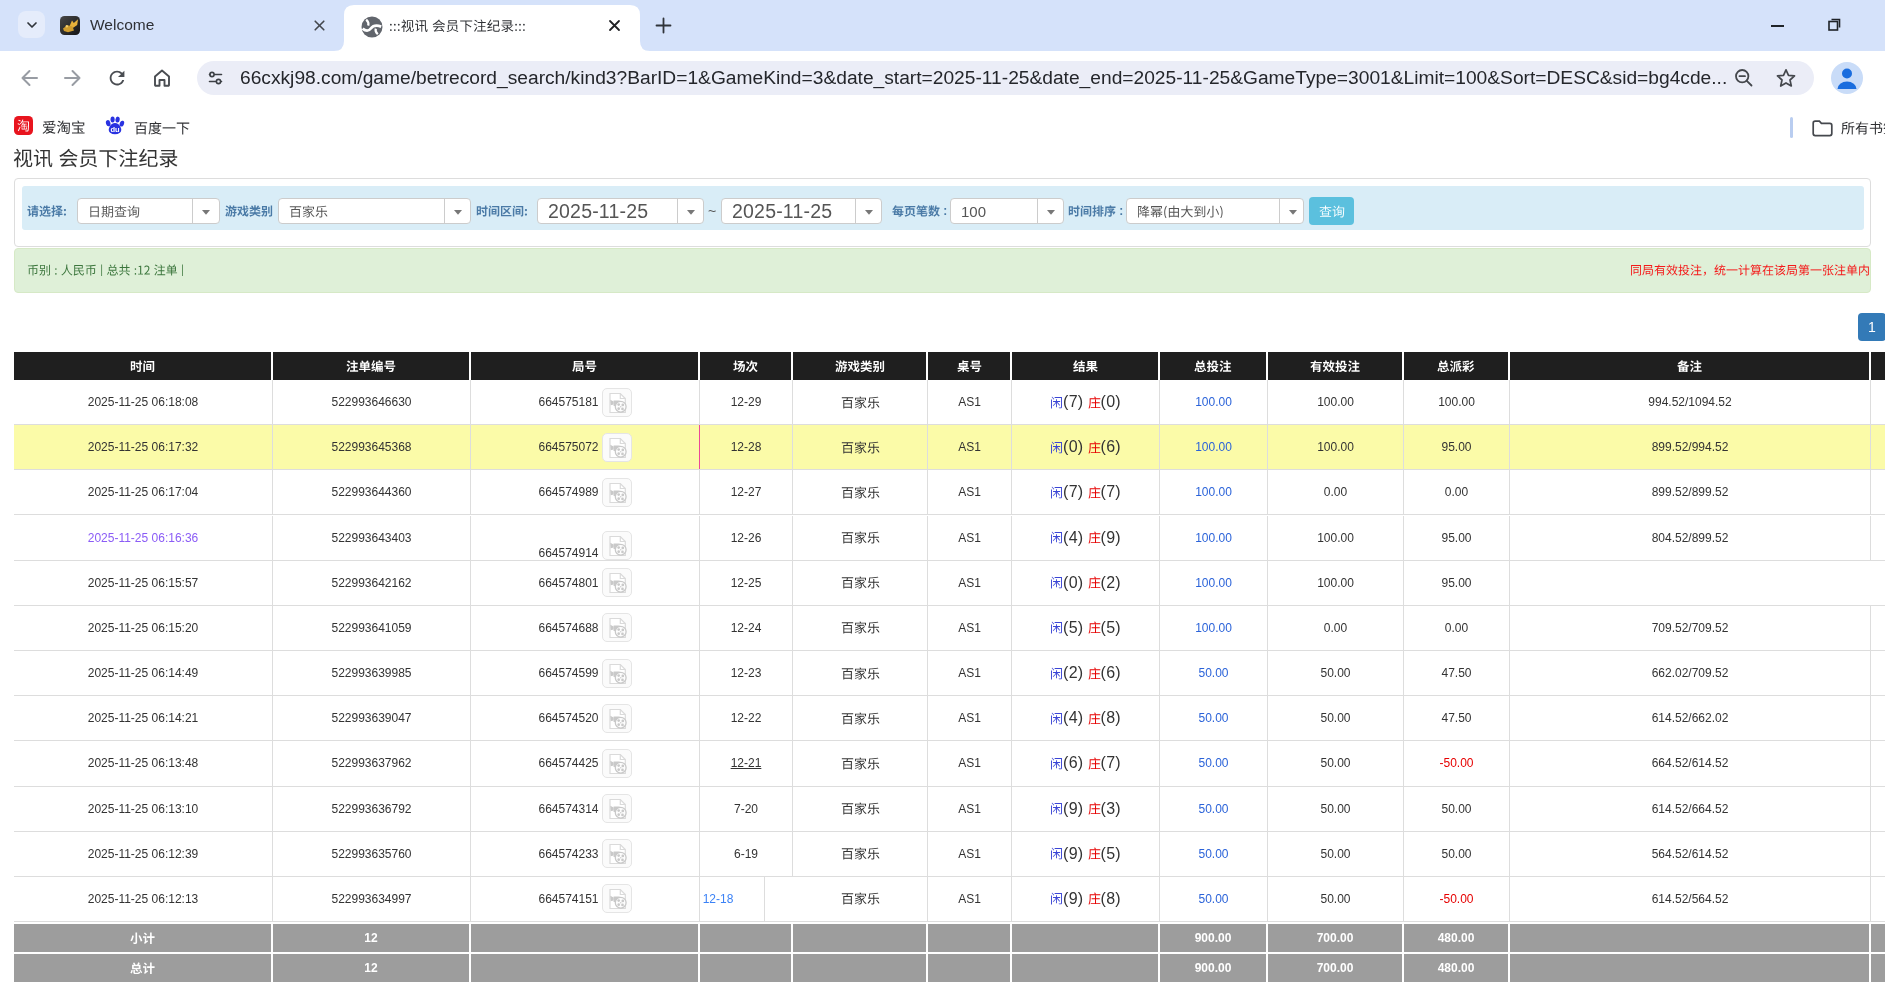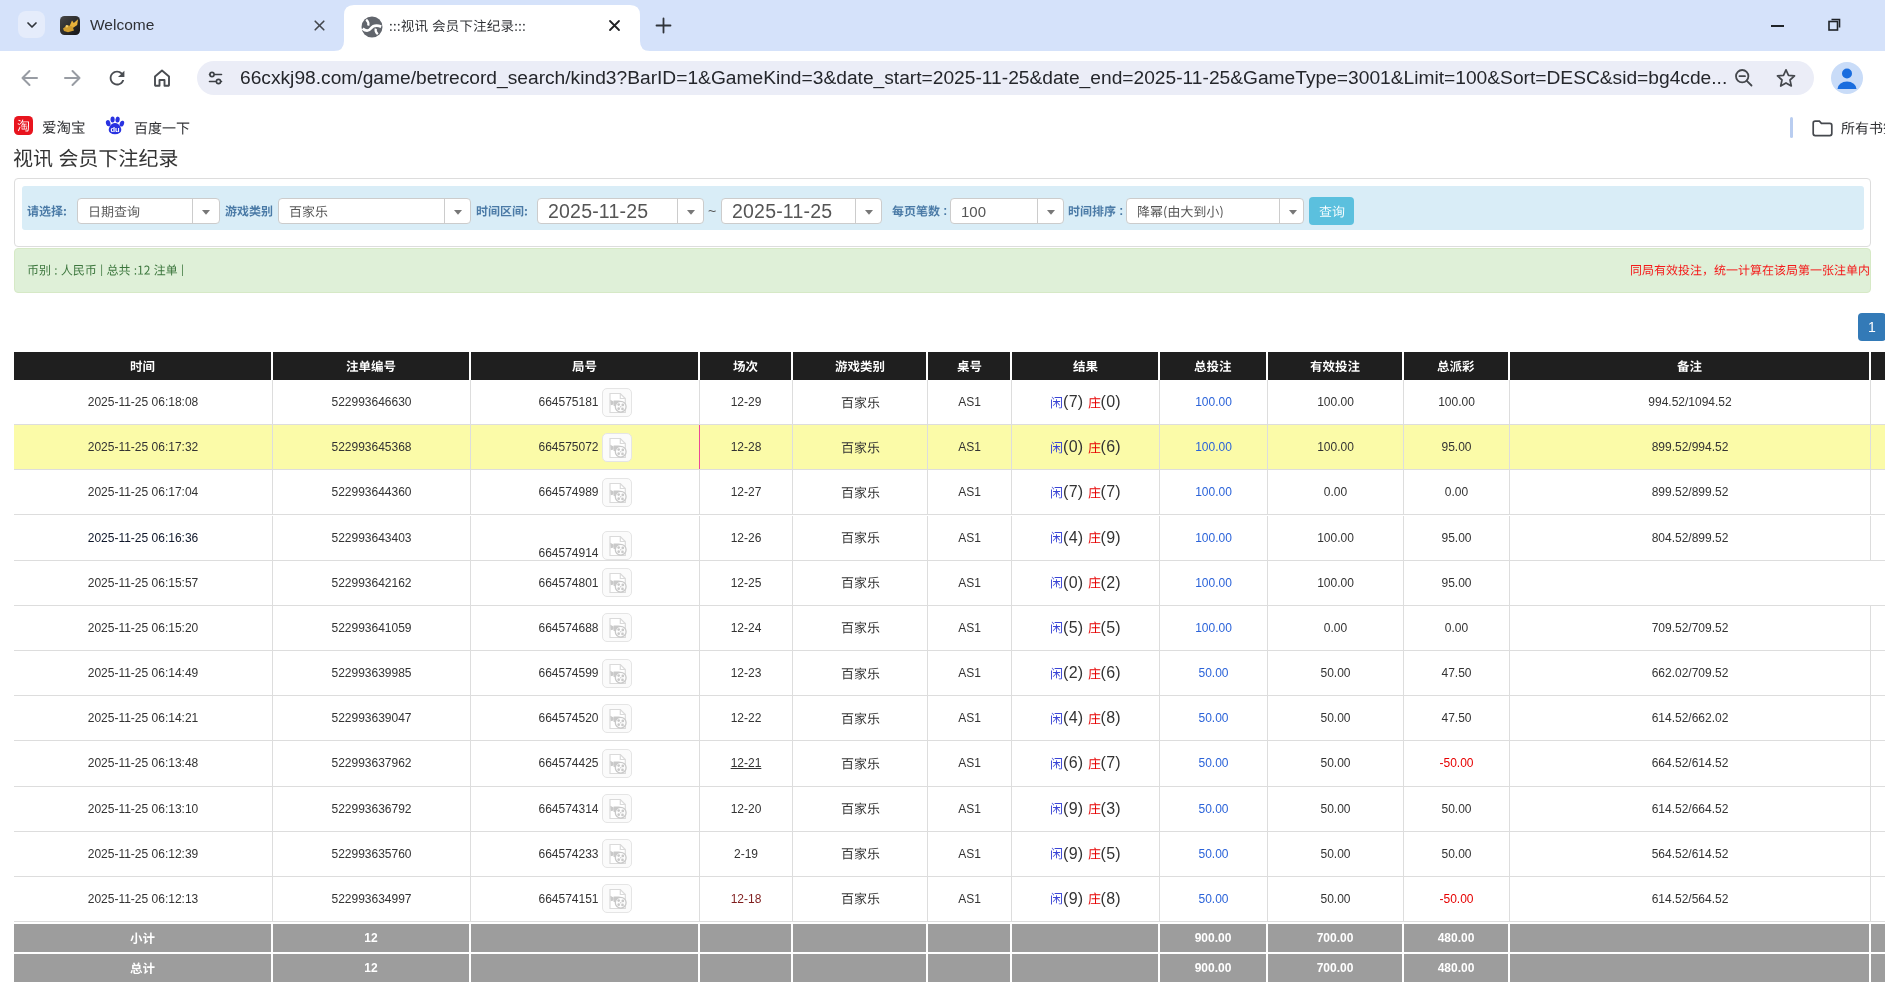--- a/index.html
+++ b/index.html
@@ -529,21 +529,21 @@
         </svg>
         <span style="font-size:16px;letter-spacing:0.3px">(7)</span>
       </div>
       <div style="position:absolute;left:1146px;top:0px;width:108px;height:44.17px;border-right:1px solid #ddd;display:flex;align-items:center;justify-content:center;font-size:12px;color:#333;color:#2b63d9;">100.00</div>
       <div style="position:absolute;left:1254px;top:0px;width:136px;height:44.17px;border-right:1px solid #ddd;display:flex;align-items:center;justify-content:center;font-size:12px;color:#333;">0.00</div>
       <div style="position:absolute;left:1390px;top:0px;width:106px;height:44.17px;border-right:1px solid #ddd;display:flex;align-items:center;justify-content:center;font-size:12px;color:#333;">0.00</div>
       <div style="position:absolute;left:1496px;top:0px;width:361px;height:44.17px;border-right:1px solid #ddd;display:flex;align-items:center;justify-content:center;font-size:12px;color:#333;">899.52/899.52</div>
       <div style="position:absolute;left:1857px;top:0px;width:73px;height:44.17px;display:flex;align-items:center;justify-content:center;font-size:12px;color:#333;"></div>
     </div>
     <div style="position:absolute;left:0px;top:164.01px;width:1930px;height:45.17px;background:#fff;border-bottom:1px solid #ddd;">
-      <div style="position:absolute;left:0px;top:0px;width:259px;height:44.17px;border-right:1px solid #ddd;display:flex;align-items:center;justify-content:center;font-size:12px;color:#0f172a;">2025-11-25 06:16:36</div>
+      <div style="position:absolute;left:0px;top:0px;width:259px;height:44.17px;border-right:1px solid #ddd;display:flex;align-items:center;justify-content:center;font-size:12px;color:#8b5cf6;">2025-11-25 06:16:36</div>
       <div style="position:absolute;left:259px;top:0px;width:198px;height:44.17px;border-right:1px solid #ddd;display:flex;align-items:center;justify-content:center;font-size:12px;color:#333;">522993643403</div>
       <div style="position:absolute;left:457px;top:0px;width:229px;height:44.17px;border-right:1px solid #ddd;display:flex;align-items:flex-end;justify-content:center;font-size:12px;color:#333;">
         <span>664574914</span>
         <span style="width:3px"></span>
         <div style="width:30px;height:29px;background:#fbfbfb;border:1px solid #e5e5e5;border-radius:5px;position:relative;flex:none">
 <svg width="30" height="29" viewBox="0 0 30 29" fill="none" style="position:absolute;left:0;top:0">
 <path d="M7 4.5 H17.3 L22.3 9.5 V23.5 H7 Z" stroke="#dadada" stroke-width="1.2" fill="#fff"></path>
 <path d="M17.3 4.5 V9.5 H22.3" stroke="#dadada" stroke-width="1.2"></path>
 <path d="M10.6 11.4 H17 L15.8 12.6 H18 V17 H10.6 Z" fill="#c9c9c9"></path>
 <path d="M10.6 12.4 L7.3 10.7 L7.7 16.2 L10.6 15.4 Z" fill="#c9c9c9"></path>
@@ -830,21 +830,21 @@
 <path d="M10.6 12.4 L7.3 10.7 L7.7 16.2 L10.6 15.4 Z" fill="#c9c9c9"></path>
 <circle cx="17.7" cy="17.7" r="5.4" stroke="#c9c9c9" stroke-width="1.3" fill="#fdfdfd"></circle>
 <circle cx="15.7" cy="15.6" r="1.35" fill="#c9c9c9"></circle>
             <circle cx="19.8" cy="15.9" r="1.35" fill="#c9c9c9"></circle>
 <circle cx="15.7" cy="19.7" r="1.35" fill="#c9c9c9"></circle>
             <circle cx="19.5" cy="19.9" r="1.35" fill="#c9c9c9"></circle>
 <circle cx="17.7" cy="17.7" r="0.8" fill="#cfcfcf"></circle>
 </svg>
         </div>
       </div>
-      <div style="position:absolute;left:686px;top:0px;width:93px;height:44.17px;border-right:1px solid #ddd;display:flex;align-items:center;justify-content:center;font-size:12px;color:#333;">12-20</div>
+      <div style="position:absolute;left:686px;top:0px;width:93px;height:44.17px;border-right:1px solid #ddd;display:flex;align-items:center;justify-content:center;font-size:12px;color:#333;">7-20</div>
       <div style="position:absolute;left:779px;top:0px;width:135px;height:44.17px;border-right:1px solid #ddd;display:flex;align-items:center;justify-content:center;font-size:12px;color:#333;">
         <svg style="vertical-align:-1.56px;" width="39.00" height="13.00" viewBox="0 -880 3000 1000" fill="#333">
           <use href="#gr767e" x="0"></use>
           <use href="#gr5bb6" x="1000"></use>
           <use href="#gr4e50" x="2000"></use>
         </svg>
       </div>
       <div style="position:absolute;left:914px;top:0px;width:84px;height:44.17px;border-right:1px solid #ddd;display:flex;align-items:center;justify-content:center;font-size:12px;color:#333;">AS1</div>
       <div style="position:absolute;left:998px;top:0px;width:148px;height:44.17px;border-right:1px solid #ddd;display:flex;align-items:center;justify-content:center;font-size:12px;color:#333;">
         <svg style="vertical-align:-1.56px;" width="13.00" height="13.00" viewBox="0 -880 1000 1000" fill="#3a45d5">
@@ -877,21 +877,21 @@
 <path d="M10.6 12.4 L7.3 10.7 L7.7 16.2 L10.6 15.4 Z" fill="#c9c9c9"></path>
 <circle cx="17.7" cy="17.7" r="5.4" stroke="#c9c9c9" stroke-width="1.3" fill="#fdfdfd"></circle>
 <circle cx="15.7" cy="15.6" r="1.35" fill="#c9c9c9"></circle>
             <circle cx="19.8" cy="15.9" r="1.35" fill="#c9c9c9"></circle>
 <circle cx="15.7" cy="19.7" r="1.35" fill="#c9c9c9"></circle>
             <circle cx="19.5" cy="19.9" r="1.35" fill="#c9c9c9"></circle>
 <circle cx="17.7" cy="17.7" r="0.8" fill="#cfcfcf"></circle>
 </svg>
         </div>
       </div>
-      <div style="position:absolute;left:686px;top:0px;width:93px;height:44.17px;border-right:1px solid #ddd;display:flex;align-items:center;justify-content:center;font-size:12px;color:#333;">2-19</div>
+      <div style="position:absolute;left:686px;top:0px;width:93px;height:44.17px;border-right:1px solid #ddd;display:flex;align-items:center;justify-content:center;font-size:12px;color:#333;">6-19</div>
       <div style="position:absolute;left:779px;top:0px;width:135px;height:44.17px;border-right:1px solid #ddd;display:flex;align-items:center;justify-content:center;font-size:12px;color:#333;">
         <svg style="vertical-align:-1.56px;" width="39.00" height="13.00" viewBox="0 -880 3000 1000" fill="#333">
           <use href="#gr767e" x="0"></use>
           <use href="#gr5bb6" x="1000"></use>
           <use href="#gr4e50" x="2000"></use>
         </svg>
       </div>
       <div style="position:absolute;left:914px;top:0px;width:84px;height:44.17px;border-right:1px solid #ddd;display:flex;align-items:center;justify-content:center;font-size:12px;color:#333;">AS1</div>
       <div style="position:absolute;left:998px;top:0px;width:148px;height:44.17px;border-right:1px solid #ddd;display:flex;align-items:center;justify-content:center;font-size:12px;color:#333;">
         <svg style="vertical-align:-1.56px;" width="13.00" height="13.00" viewBox="0 -880 1000 1000" fill="#3a45d5">
@@ -924,21 +924,21 @@
 <path d="M10.6 12.4 L7.3 10.7 L7.7 16.2 L10.6 15.4 Z" fill="#c9c9c9"></path>
 <circle cx="17.7" cy="17.7" r="5.4" stroke="#c9c9c9" stroke-width="1.3" fill="#fdfdfd"></circle>
 <circle cx="15.7" cy="15.6" r="1.35" fill="#c9c9c9"></circle>
             <circle cx="19.8" cy="15.9" r="1.35" fill="#c9c9c9"></circle>
 <circle cx="15.7" cy="19.7" r="1.35" fill="#c9c9c9"></circle>
             <circle cx="19.5" cy="19.9" r="1.35" fill="#c9c9c9"></circle>
 <circle cx="17.7" cy="17.7" r="0.8" fill="#cfcfcf"></circle>
 </svg>
         </div>
       </div>
-      <div style="position:absolute;left:686px;top:0px;width:93px;height:44.17px;border-right:1px solid #ddd;display:flex;align-items:center;justify-content:center;font-size:12px;color:#7f1d1d;">12-18</div>
+      <div style="position:absolute;left:658px;top:0px;width:93px;height:44.17px;border-right:1px solid #ddd;display:flex;align-items:center;justify-content:center;font-size:12px;color:#3b82f6;">12-18</div>
       <div style="position:absolute;left:779px;top:0px;width:135px;height:44.17px;border-right:1px solid #ddd;display:flex;align-items:center;justify-content:center;font-size:12px;color:#333;">
         <svg style="vertical-align:-1.56px;" width="39.00" height="13.00" viewBox="0 -880 3000 1000" fill="#333">
           <use href="#gr767e" x="0"></use>
           <use href="#gr5bb6" x="1000"></use>
           <use href="#gr4e50" x="2000"></use>
         </svg>
       </div>
       <div style="position:absolute;left:914px;top:0px;width:84px;height:44.17px;border-right:1px solid #ddd;display:flex;align-items:center;justify-content:center;font-size:12px;color:#333;">AS1</div>
       <div style="position:absolute;left:998px;top:0px;width:148px;height:44.17px;border-right:1px solid #ddd;display:flex;align-items:center;justify-content:center;font-size:12px;color:#333;">
         <svg style="vertical-align:-1.56px;" width="13.00" height="13.00" viewBox="0 -880 1000 1000" fill="#3a45d5">

